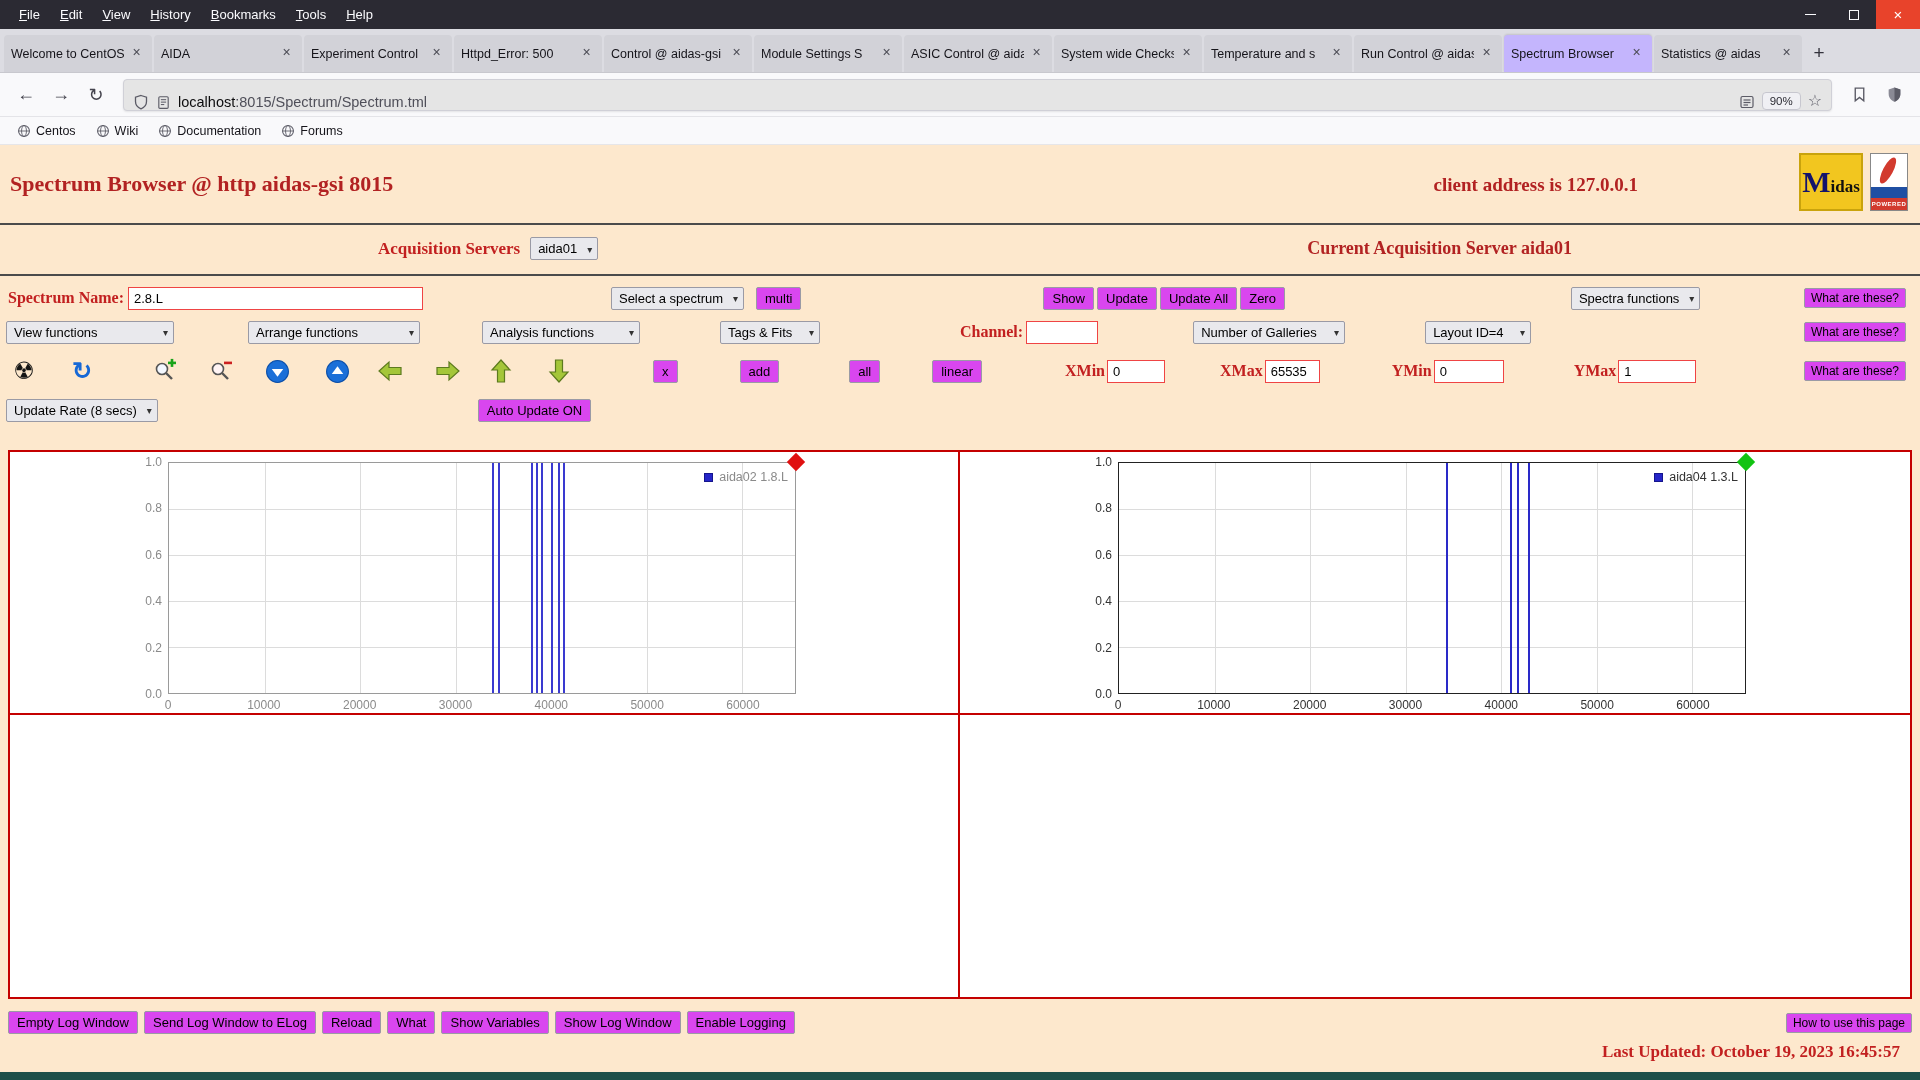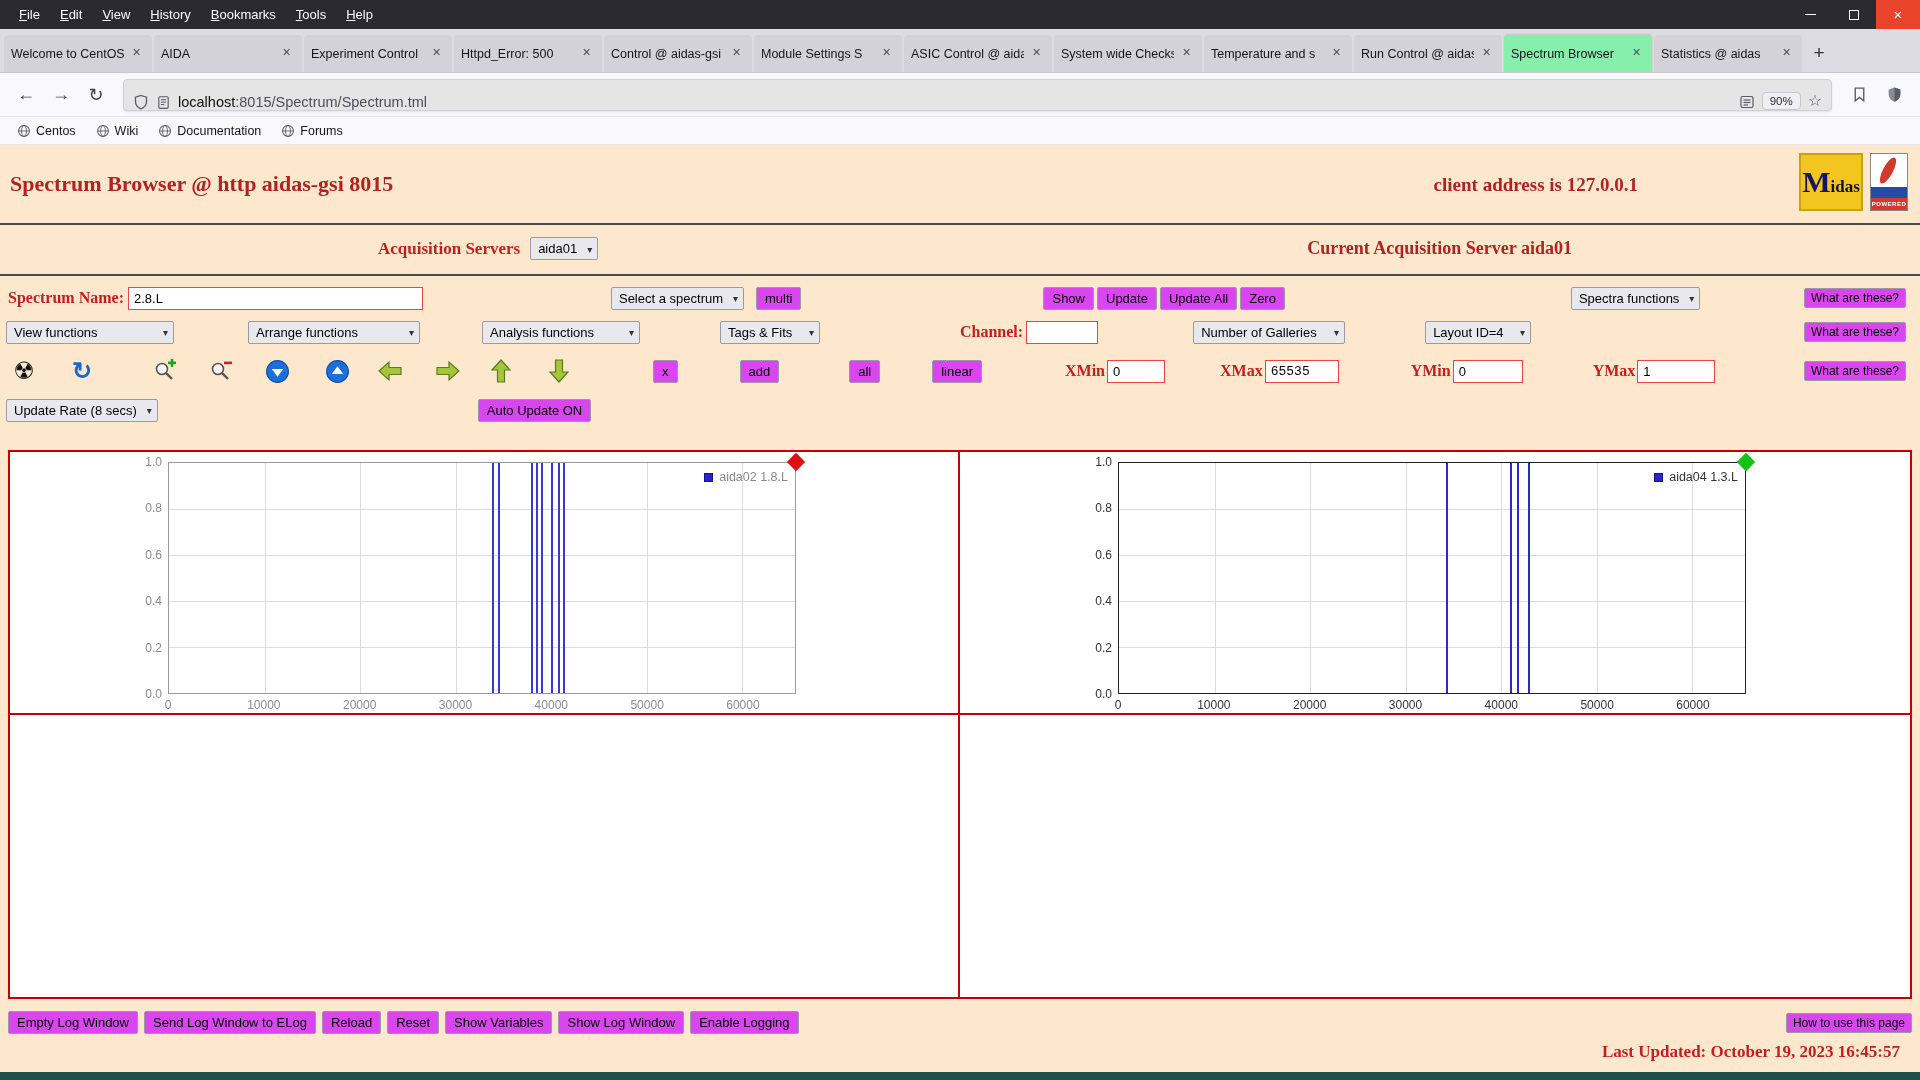--- a/index.html
+++ b/index.html
@@ -13,21 +13,21 @@
   .mi::first-letter{text-decoration:underline;}
   .win-controls{display:flex;height:100%;}
   .wc{width:44px;display:flex;align-items:center;justify-content:center;color:#fbfbfe;font-size:13px;}
   .wc-min-glyph{width:11px;height:1.5px;background:#fbfbfe;display:inline-block;}
   .wc-max-glyph{width:10px;height:10px;border:1.5px solid #fbfbfe;display:inline-block;}
   .wc-close{background:#e8432b;color:#fff;font-size:15px;}
 
   .tabbar{height:44px;background:#dcdce2;display:flex;align-items:flex-end;padding:0 3px;border-bottom:1px solid #c8c8ce;}
   .tab{width:148px;height:37px;margin:0 1px;border-radius:4px 4px 0 0;display:flex;align-items:center;gap:4px;
        padding:0 7px;font-size:12.5px;color:#15141a;background:#d2d2d8;position:relative;}
-  .tab.active{background:#86efac;box-shadow:0 -1px 2px rgba(0,0,0,.12);}
+  .tab.active{background:#c4b5fd;box-shadow:0 -1px 2px rgba(0,0,0,.12);}
   .tab-label{flex:1;white-space:nowrap;overflow:hidden;}
   .tab-close{width:17px;height:17px;line-height:15px;text-align:center;border-radius:3px;color:#4c4c55;font-size:14px;flex:none;}
   .newtab{width:32px;height:32px;display:flex;align-items:center;justify-content:center;font-size:19px;color:#33323c;margin-bottom:3px;}
 
   .navbar{height:44px;background:#f9f9fb;display:flex;align-items:center;padding:0 10px;gap:3px;border-bottom:1px solid #e4e4e8;}
   .nav-icon{width:32px;height:32px;border-radius:4px;display:flex;align-items:center;justify-content:center;color:#45444e;font-size:18px;}
   .urlbar{flex:1;height:32px;background:#e5e5e5;border:1px solid #d0d0d7;border-radius:4px;display:flex;align-items:flex-end;
           padding:0 9px;margin:0 8px;box-shadow:0 1px 2px rgba(0,0,0,.09);gap:7px;}
   .url-text{flex:1;font-size:14.5px;color:#0c0c0d;}
   .url-text .path{color:#4f4f59;}
@@ -370,21 +370,21 @@
         <polygon points="2,8.5 14,8.5 14,3 24,12 14,21 14,15.5 2,15.5" fill="#a4c639" stroke="#5c7a1e" stroke-width="1.2"></polygon>
       </svg>
     </span>
   <button class="btn" style="margin-left:80px;">x</button>
   <button class="btn" style="margin-left:62px;">add</button>
   <button class="btn" style="margin-left:70px;">all</button>
   <button class="btn" style="margin-left:52px;">linear</button>
   <span class="rl" style="margin-left:83px;">XMin</span>
   <input class="tinput" style="width: 58px; margin-left: 2px;" value="0">
   <span class="rl" style="margin-left:55px;">XMax</span>
-  <input class="tinput" style="width: 74px; margin-left: 2px; font-family: Liberation Mono, monospace;" value="65535">
+  <input class="tinput" style="width: 55px; margin-left: 2px;" value="65535">
   <span class="rl" style="margin-left:72px;">YMin</span>
   <input class="tinput" style="width: 70px; margin-left: 2px;" value="0">
   <span class="rl" style="margin-left:70px;">YMax</span>
   <input class="tinput" style="width: 78px; margin-left: 2px;" value="1">
   <button class="btn small" style="margin-left:auto;margin-right:14px;">What are these?</button>
 </div>
 
 <div class="crow" style="margin-top:10px;">
   <span class="select" style="margin-left:6px;">
       <span>Update Rate (8 secs)</span>
@@ -483,21 +483,21 @@
   </div>
   <div class="cell br"></div>
   <div class="cell"></div>
 </div>
 
 <div class="footer-row">
   <span style="display:flex;gap:6px;">
       <button class="btn">Empty Log Window</button>
       <button class="btn">Send Log Window to ELog</button>
       <button class="btn">Reload</button>
-      <button class="btn">Reset</button>
+      <button class="btn">What</button>
       <button class="btn">Show Variables</button>
       <button class="btn">Show Log Window</button>
       <button class="btn">Enable Logging</button>
     </span>
   <button class="btn small help-btn">How to use this page</button>
 </div>
 <div class="last-updated">Last Updated: October 19, 2023 16:45:57</div>
 
 <div class="desktop-strip"></div>
 

